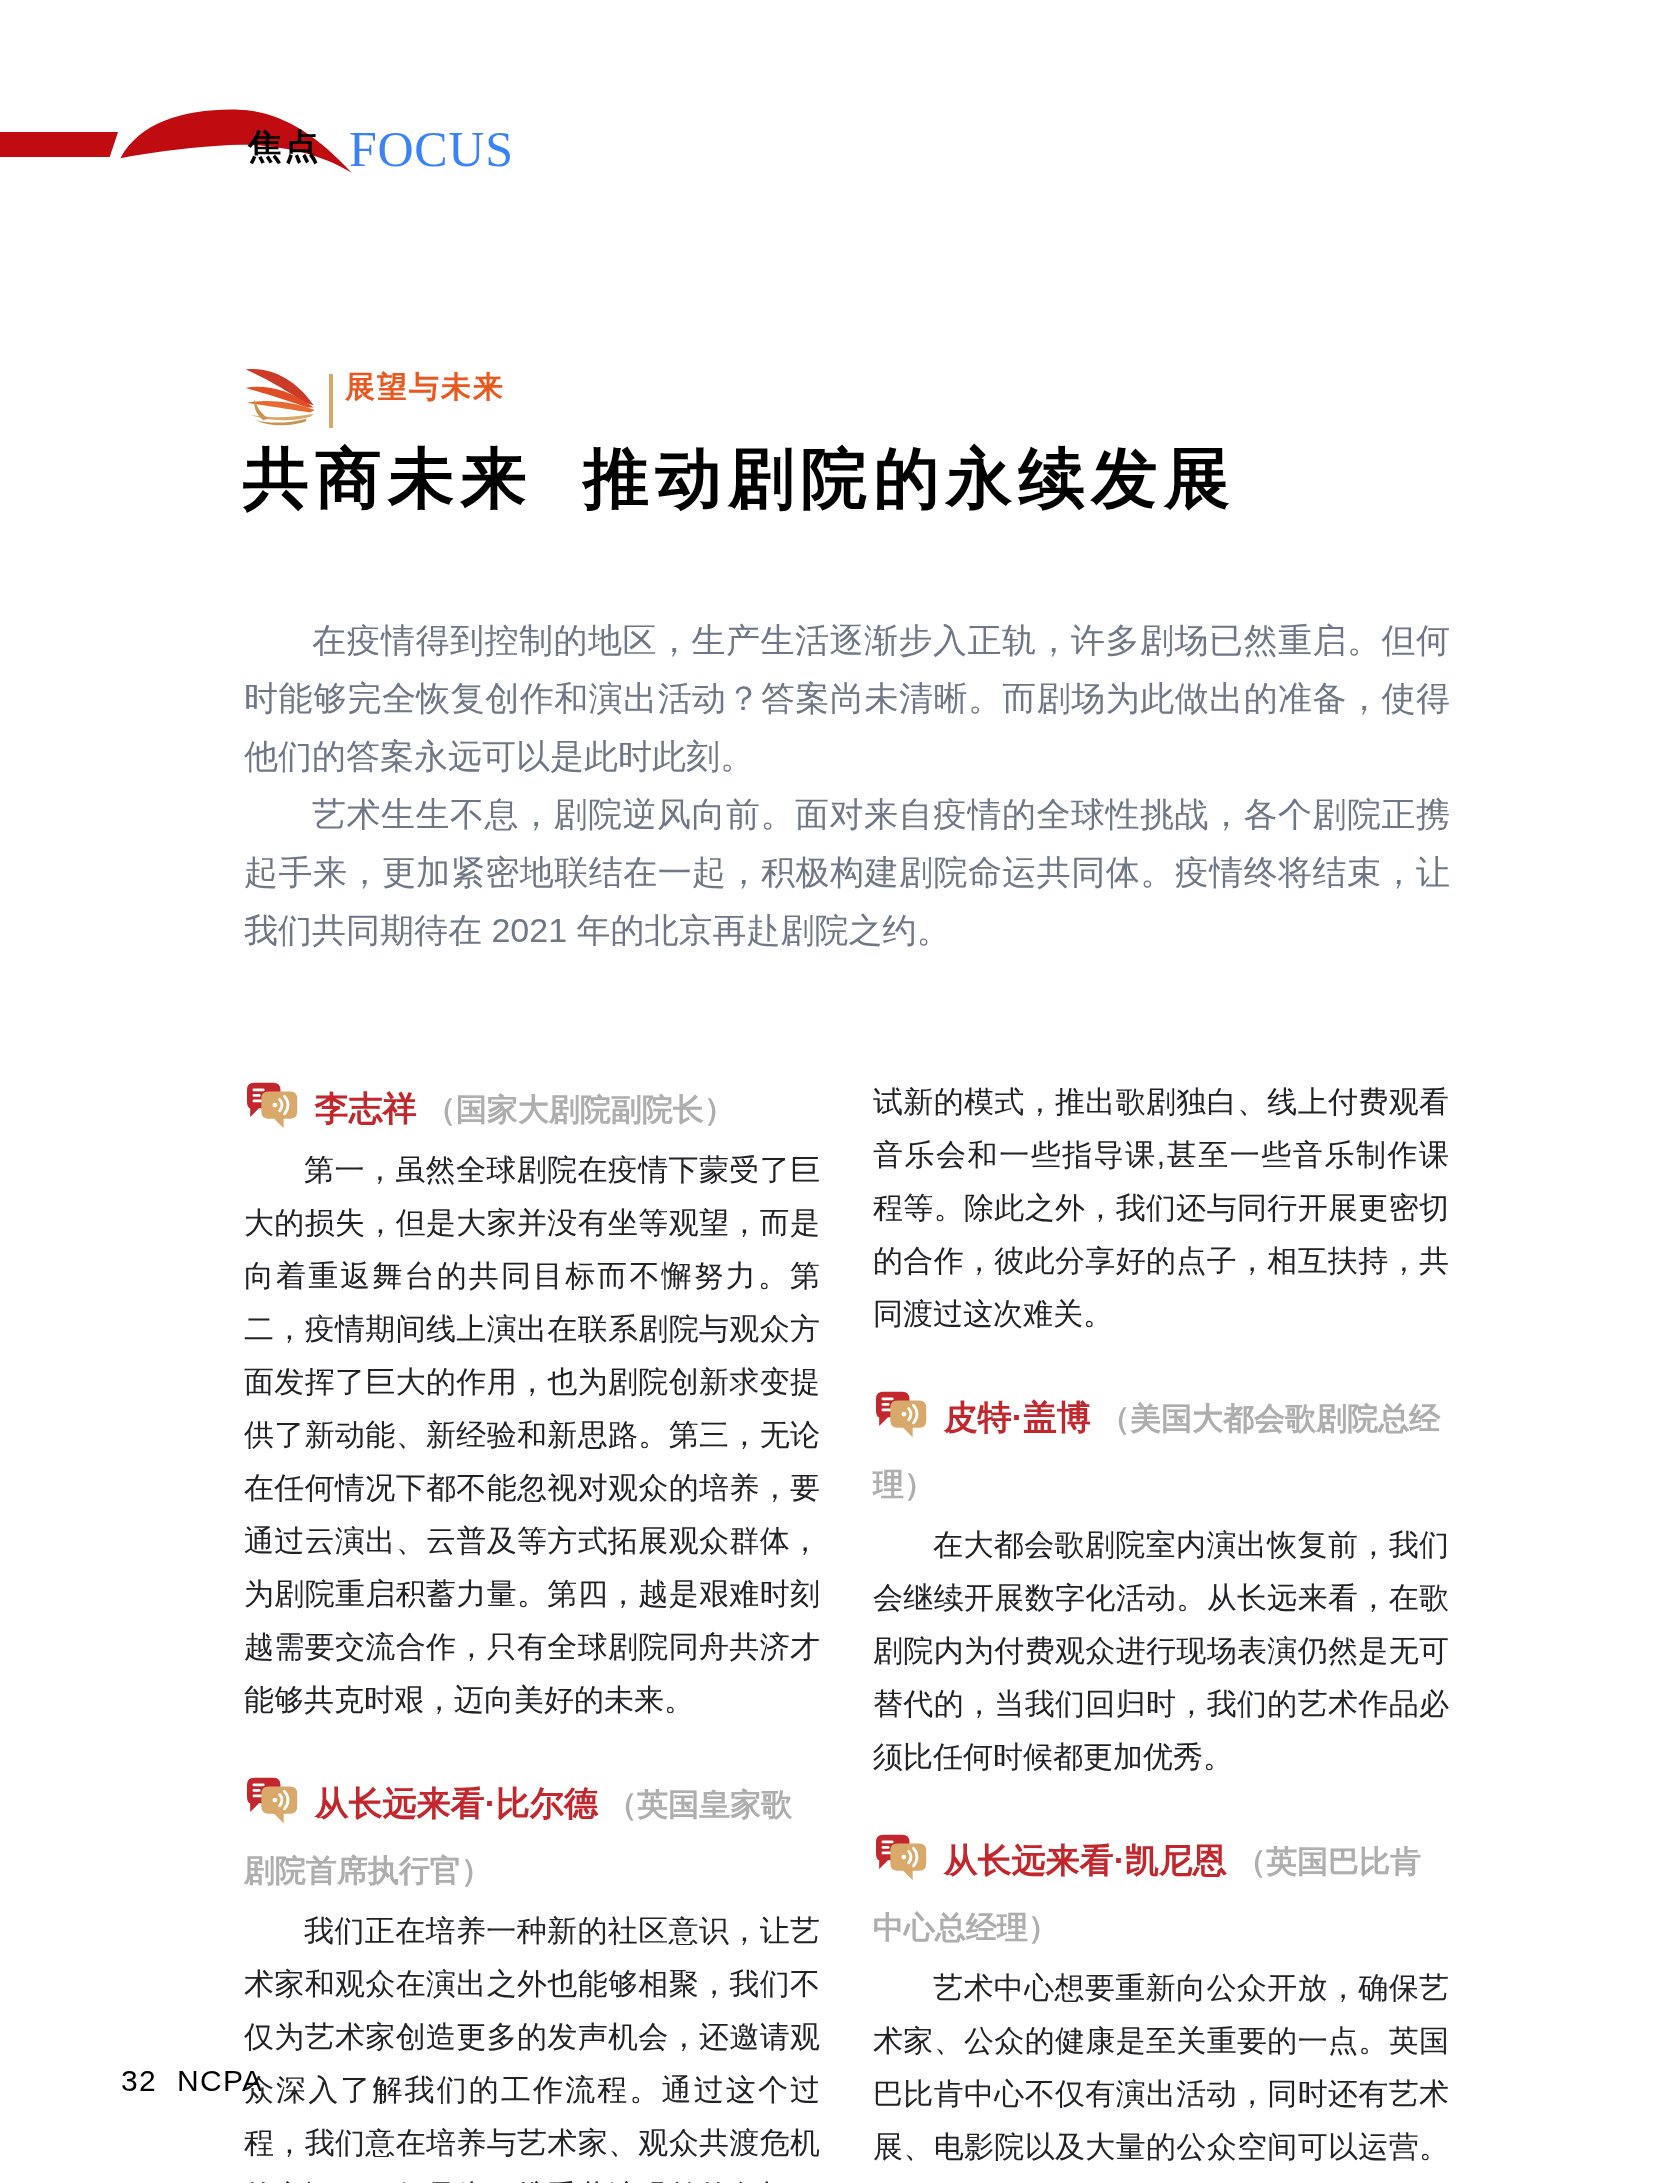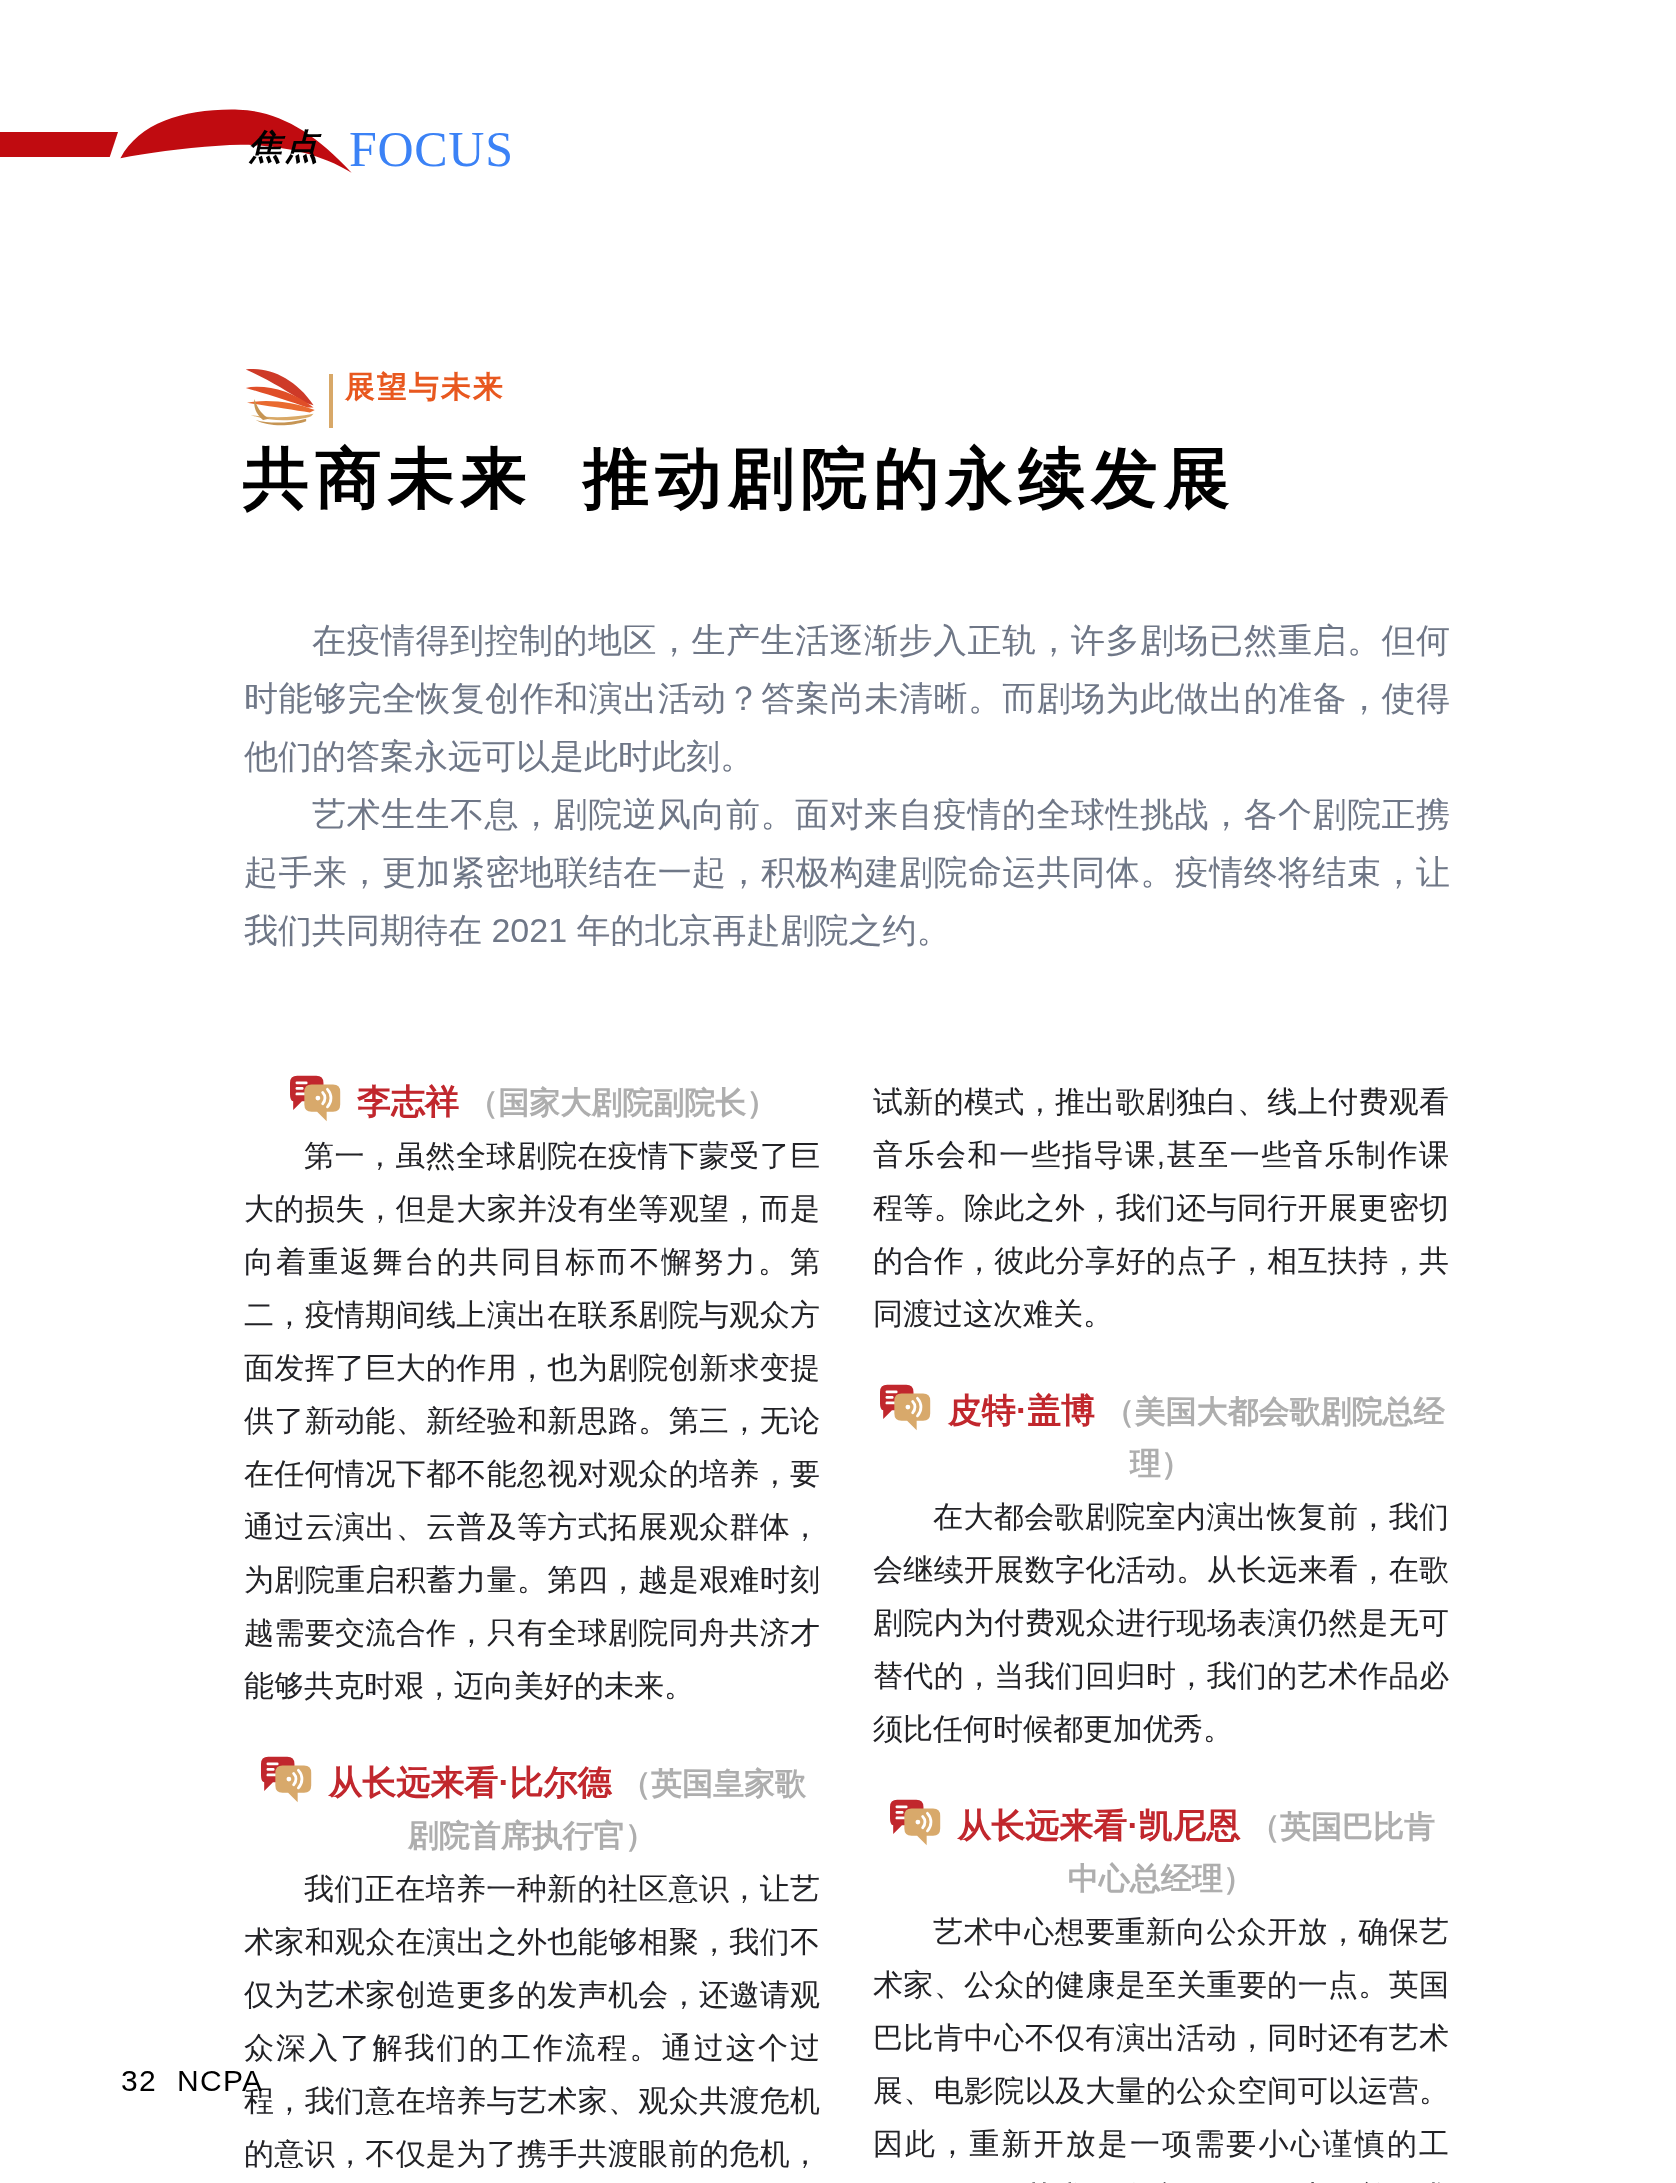--- a/index.html
+++ b/index.html
@@ -9,21 +9,21 @@
   }
 
   
   .focus-bar{
     position:absolute;left:0;top:132px;width:118px;height:25px;background:#c00b10;
     clip-path:polygon(0 0,100% 0,93% 100%,0 100%);
   }
   .focus-swoosh{position:absolute;left:120px;top:107px;width:232px;height:67px;}
   .focus-cn{
     position:absolute;left:248px;top:129px;font-size:34px;font-weight:900;color:#000;
-    letter-spacing:2.6px;line-height:1;z-index:2;font-style:italic;
+    letter-spacing:2.6px;line-height:1;z-index:2;
   }
   .focus-en{
     position:absolute;left:349px;top:124px;font-family:"Liberation Serif","DejaVu Serif",serif;
     font-size:50px;color:#3b82f6;letter-spacing:0.7px;line-height:1;z-index:2;
   }
 
   
   .kicker-icon{position:absolute;left:242px;top:362px;width:79px;height:69px;}
   .kicker-divider{position:absolute;left:329px;top:374px;width:4px;height:54px;background:#d8a868;}
   .kicker-text{
@@ -48,21 +48,21 @@
   .col{
     position:absolute;top:1075px;width:576px;
     font-size:30px;line-height:53px;color:#222226;text-align:justify;
   }
   .col-left{left:244px;}
   .col-right{left:873px;}
   .col p{margin:0;}
   .ind{text-indent:2em;}
 
   
-  .speaker{line-height:52px;text-align:center;}
+  .speaker{line-height:66px;text-align:left;}
   .speaker.gap{margin-top:44px;}
   .sp-icon{display:inline-block;width:57px;height:51px;vertical-align:-13.2px;margin-right:5.3px;}
   .sp-name{color:#c1272d;font-weight:900;font-size:34px;}
   .sp-org{color:#aeaeae;font-weight:700;font-size:31px;}
 
   
   .footer{position:absolute;left:121px;top:2064px;font-size:30px;color:#000000;letter-spacing:1.3px;}
   .footer .num{margin-right:20px;}
 </style>
 </head>

